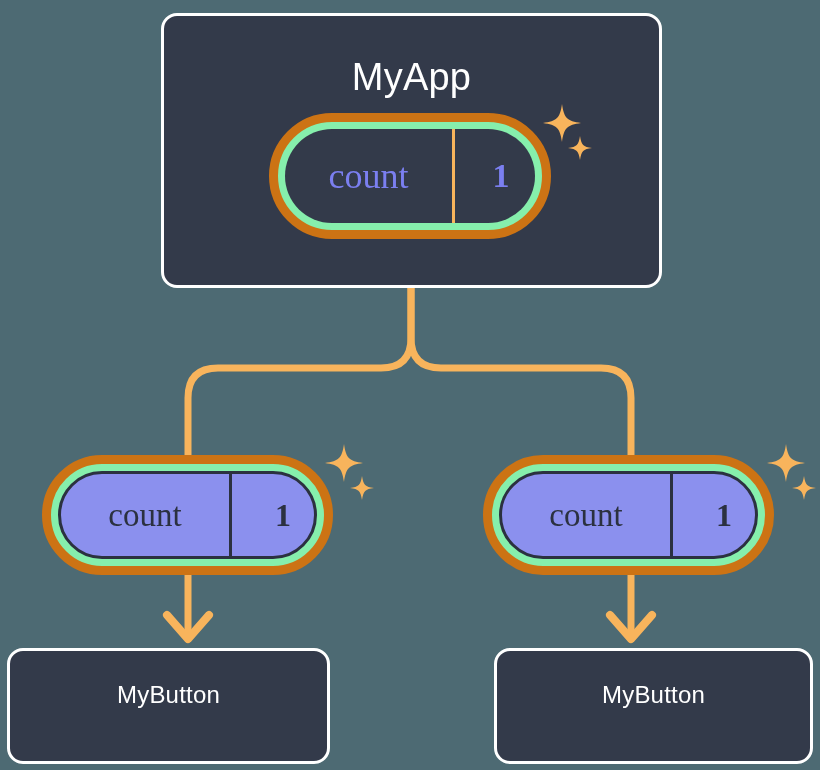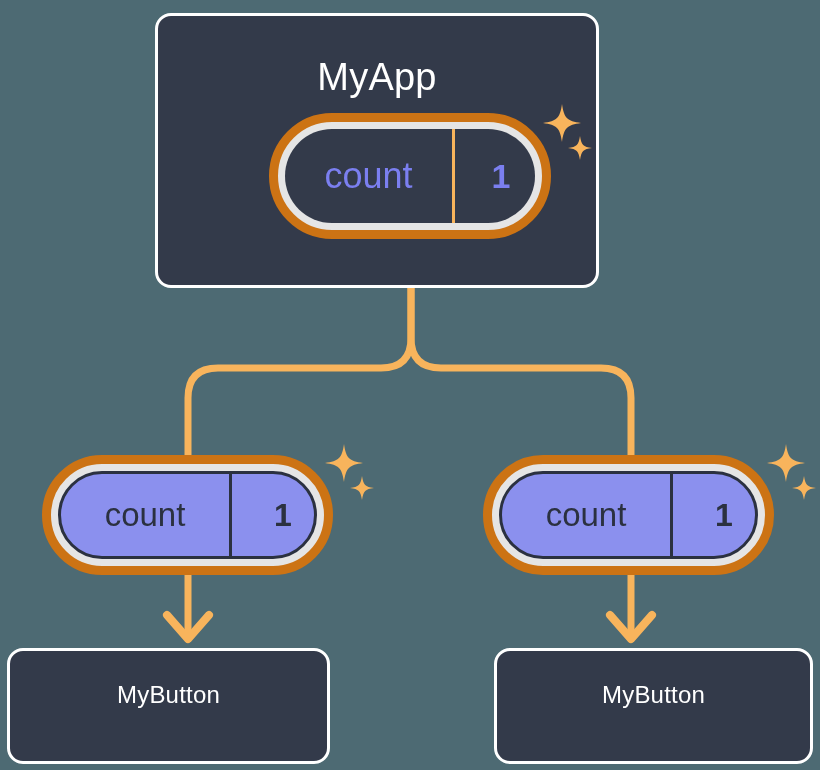--- a/index.html
+++ b/index.html
@@ -32,23 +32,23 @@
     left: 0;
     right: 0;
     text-align: center;
     color: #ffffff;
     font-weight: 400;
     letter-spacing: 0.2px;
     white-space: nowrap;
   }
 
   #myapp-box {
-    left: 155px;
+    left: 161px;
     top: 13px;
-    width: 444px;
+    width: 501px;
     height: 275px;
   }
   #myapp-title {
     top: 40px;
     font-size: 38px;
   }
 
   #mybutton-box-left {
     left: 7px;
     top: 648px;
@@ -65,22 +65,23 @@
     top: 30px;
     font-size: 24px;
   }
 
   
   .pill {
     position: absolute;
     box-sizing: border-box;
     border-radius: 999px;
     border: 9px solid #cc7314;      
-    background: #e5e5e5;            
+    background: #86efac;            
     padding: 7px;                   
+    font-family: Liberation Serif, serif;
   }
   .pill-inner {
     position: relative;
     width: 100%;
     height: 100%;
     box-sizing: border-box;
     border-radius: 999px;
     display: flex;
     align-items: stretch;
     overflow: hidden;

